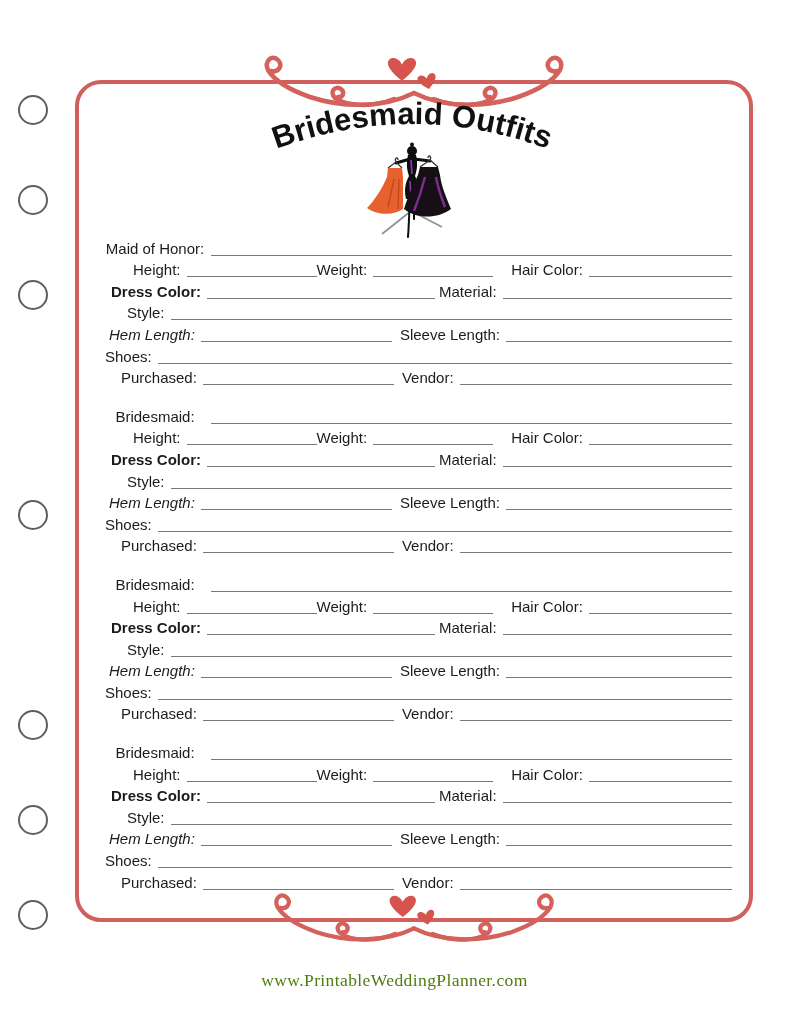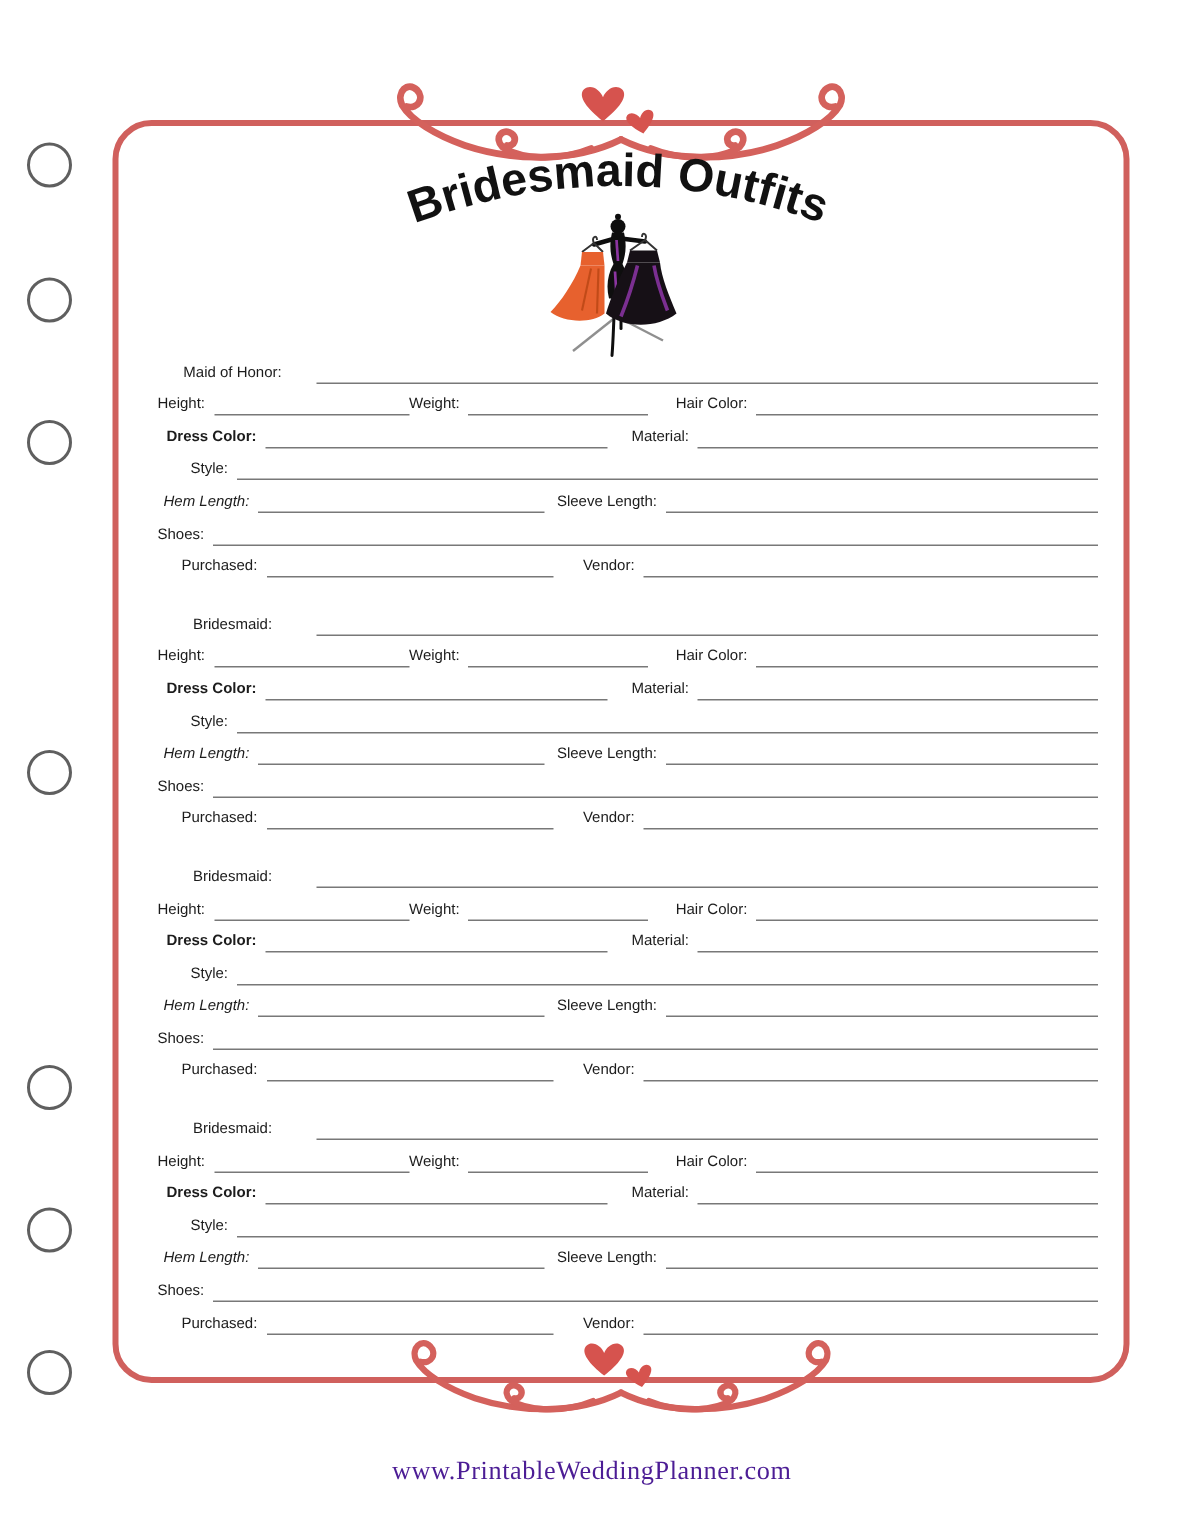--- a/index.html
+++ b/index.html
@@ -21,48 +21,48 @@
   }
 
   .flourish { position:absolute; left:244px; width:340px; }
   .flourish.top { top:52px; height:64px; }
   .flourish.bottom { top:891px; height:58px; }
 
   .title-svg { position:absolute; left:190px; top:92px; width:444px; height:92px; }
   .clipart   { position:absolute; left:350px; top:141px; width:122px; height:97px; }
 
   
-  .form { position:absolute; left:105px; top:236px; width:627px; font-size:10px; color:#1c1c1c; }
+  .form { position:absolute; left:105px; top:236px; width:627px; font-size:15px; color:#1c1c1c; }
   .sec + .sec { margin-top:17px; }
   .row { display:flex; align-items:flex-end; height:21.6px; box-sizing:border-box; }
   .lbl { white-space:nowrap; line-height:18px; margin-right:6px; }
   .person-lbl { min-width:100px; text-align:center; margin-right:6px; white-space:nowrap; line-height:18px; }
   .fline { border-bottom:1px solid #787878; height:13px; margin-bottom:2px; box-sizing:border-box; }
   .grow { flex:1 1 auto; }
 
-  .row-hwh  .lbl1 { margin-left:0; }
+  .row-hwh  .lbl1 { margin-left:28px; }
   .row-hwh  .l1   { width:130px; }
   .row-hwh  .lbl2 { }
   .row-hwh  .l2   { width:120px; }
   .row-hwh  .lbl3 { margin-left:18px; }
   .row-dm   .lbl1 { margin-left:6px;font-weight:bold; }
   .row-dm   .l1   { width:228px; }
-  .row-dm   .lbl2 { margin-left:16px; }
+  .row-dm   .lbl2 { margin-left:4px; }
   .row-style .lbl1 { margin-left:22px;text-align:right; }
   .row-hs   .lbl1 { margin-left:4px;font-style:italic; }
   .row-hs   .l1   { width:191px; }
   .row-hs   .lbl2 { margin-left:8px; }
   .row-shoes .lbl1 { }
   .row-pv   .lbl1 { margin-left:16px; }
   .row-pv   .l1   { width:191px; }
-  .row-pv   .lbl2 { margin-left:20px; }
+  .row-pv   .lbl2 { margin-left:8px; }
 
   .footer {
     position:absolute; left:0; right:0; top:970px; text-align:center;
-    font-family:"Liberation Serif", serif; font-size:17.5px; letter-spacing:0.4px; color:#4c1d95;
+    font-family:"Liberation Serif", serif; font-size:17.5px; letter-spacing:0.4px; color:#4d7c0f;
   }
 </style>
 </head>
 <body>
 
 <div class="page">
 
   <div class="hole" style="top:95px"></div>
   <div class="hole" style="top:185px"></div>
   <div class="hole" style="top:280px"></div>

